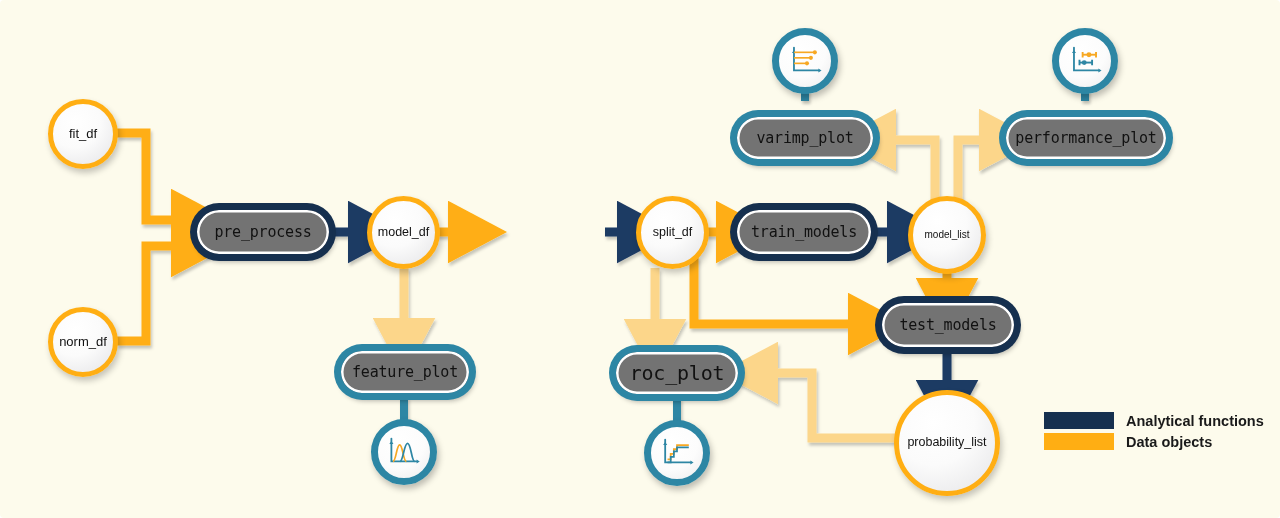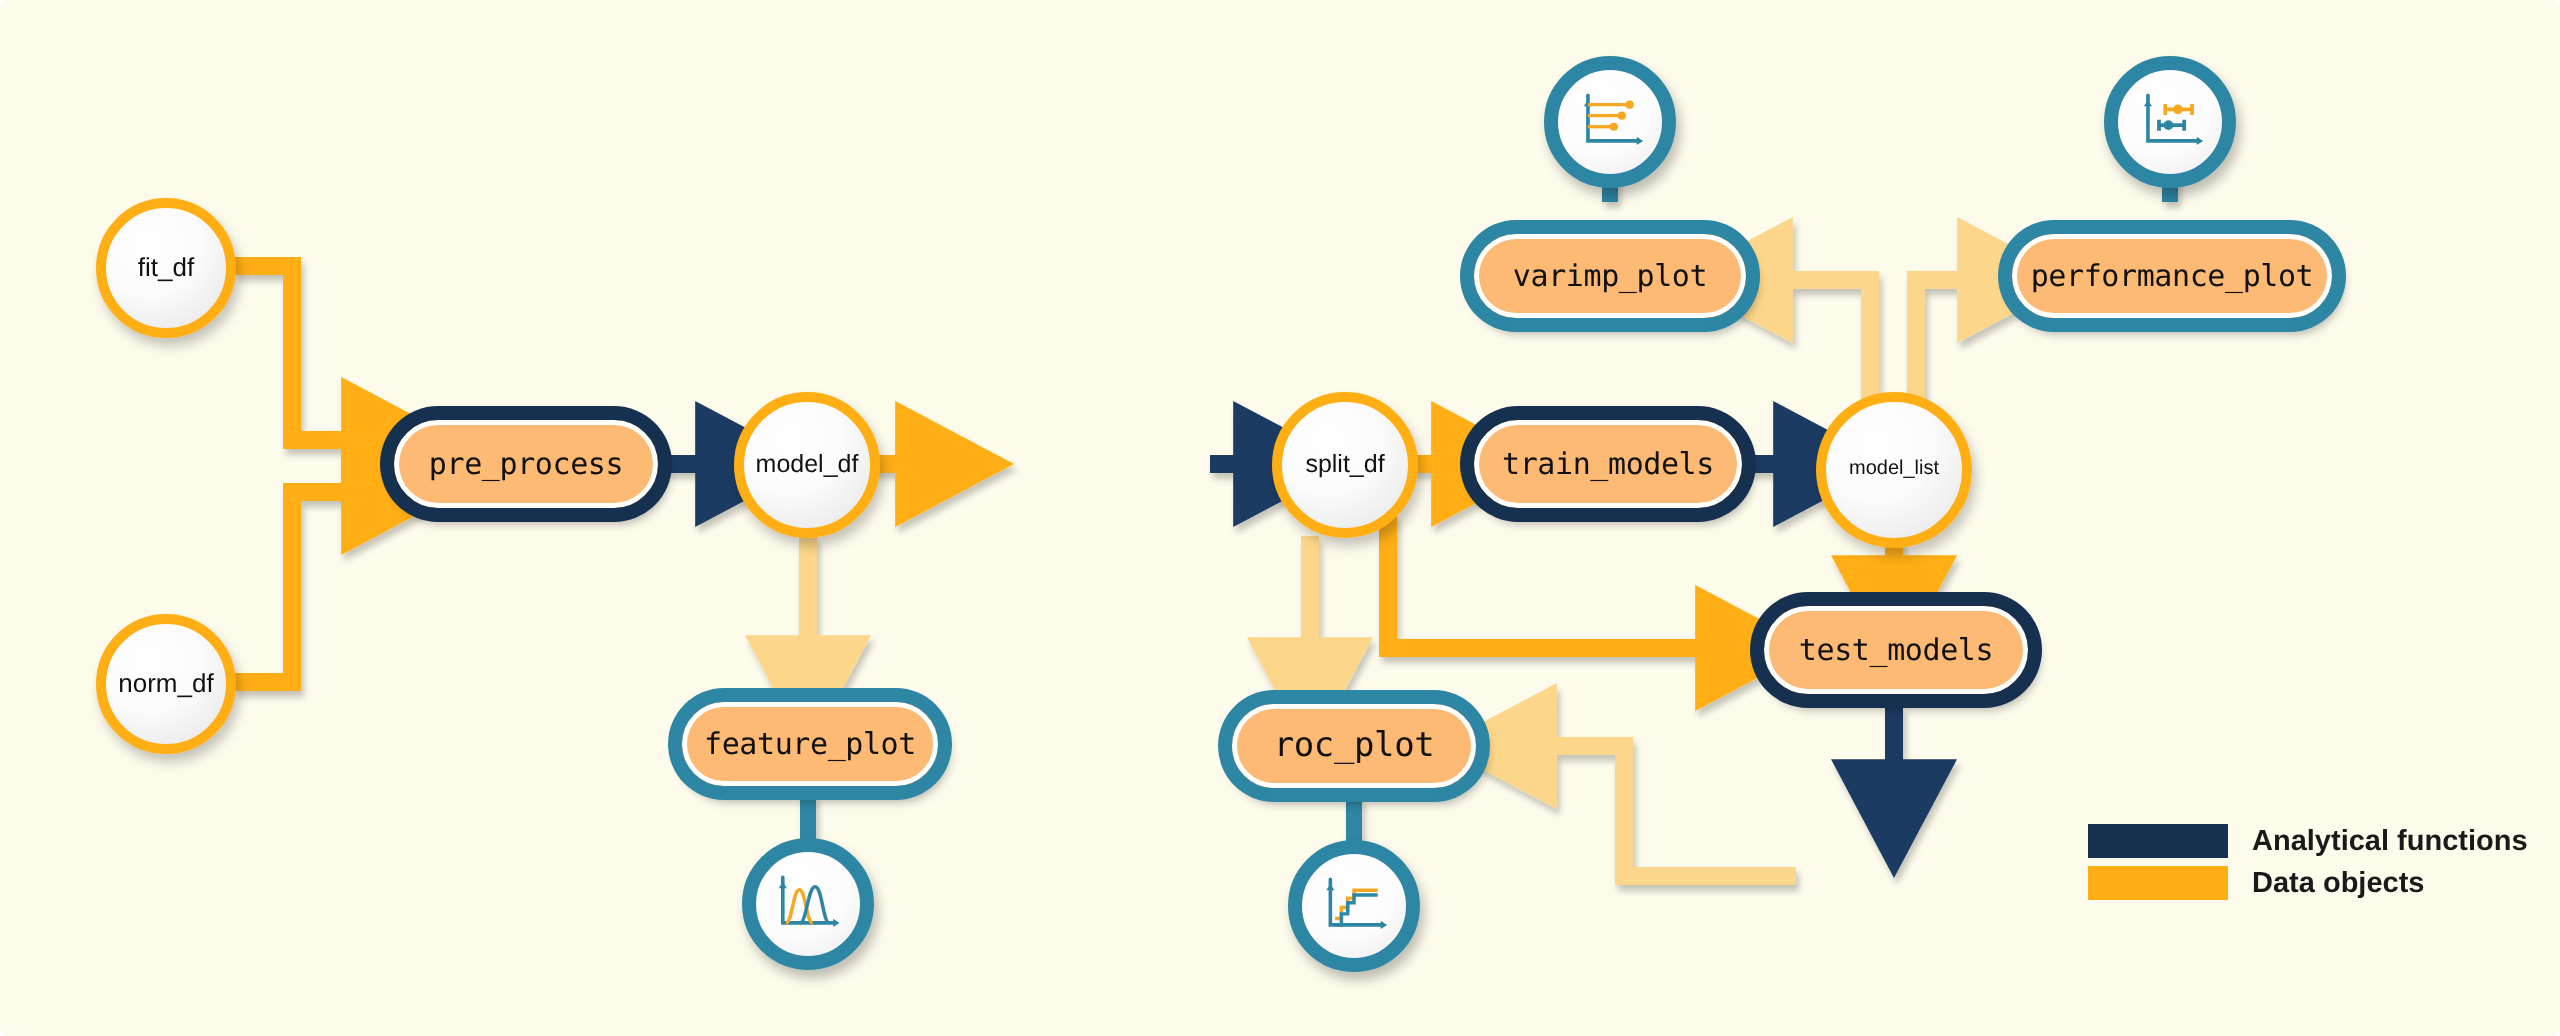--- a/index.html
+++ b/index.html
@@ -2,21 +2,21 @@
 <html><head>
 <meta charset="utf-8">
 <style>
   html,body{margin:0;padding:0;background:#ffffff;}
   body{width:1280px;height:518px;overflow:hidden;font-family:"Liberation Sans",sans-serif;}
   #canvas{position:relative;width:1280px;height:518px;background:#FDFBEC;border-radius:4px;overflow:hidden;}
   svg#wires{position:absolute;left:0;top:0;width:1280px;height:518px;}
 
   
   .cap{position:absolute;display:flex;align-items:center;justify-content:center;
-       box-sizing:border-box;background:#fdba74;border-radius:999px;
+       box-sizing:border-box;background:#737373;border-radius:999px;
        font-family:"DejaVu Sans Mono","Liberation Mono",monospace;
        color:#111;letter-spacing:-0.2px;white-space:nowrap;}
   .cap.fn{border:4px solid #16304f;box-shadow:0 0 0 2.5px #ffffff inset,0 0 0 3px #16304f,
           2px 4px 5px rgba(0,0,0,.28);}
   .cap.plot{border:4px solid #2d86a4;box-shadow:0 0 0 2.5px #ffffff inset,0 0 0 3px #2d86a4,
           2px 4px 5px rgba(0,0,0,.28);}
 
   
   .dnode{position:absolute;border-radius:50%;box-sizing:border-box;
          border:5px solid #FFAE13;
@@ -112,39 +112,42 @@
   </div>
 
   <div class="dnode" style="left:636px;top:196px;width:73px;height:73px;font-size:12.5px;">
     <span>split_df</span>
   </div>
 
   <div class="dnode" style="left:908px;top:196px;width:78px;height:78px;font-size:10px;">
     <span>model_list</span>
   </div>
 
+  <div class="dnode" style="left:894px;top:390px;width:106px;height:106px;font-size:12.5px;">
+    <span>probability_list</span>
+  </div>
 
   <div class="cap fn" style="left:193px;top:206px;width:140px;height:52px;font-size:15px;">
     <span>pre_process</span>
   </div>
 
 
   <div class="cap fn" style="left:733px;top:206px;width:142px;height:52px;font-size:15px;">
     <span>train_models</span>
   </div>
 
   <div class="cap fn" style="left:878px;top:299px;width:140px;height:52px;font-size:15px;">
     <span>test_models</span>
   </div>
 
   <div class="cap plot" style="left:337px;top:347px;width:136px;height:50px;font-size:15px;">
     <span>feature_plot</span>
   </div>
 
-  <div class="cap plot" style="left:612px;top:348px;width:130px;height:50px;font-size:17px;">
+  <div class="cap plot" style="left:612px;top:348px;width:130px;height:50px;font-size:20px;">
     <span>roc_plot</span>
   </div>
 
   <div class="cap plot" style="left:733px;top:113px;width:144px;height:50px;font-size:15px;">
     <span>varimp_plot</span>
   </div>
 
   <div class="cap plot" style="left:1002px;top:113px;width:168px;height:50px;font-size:15px;">
     <span>performance_plot</span>
   </div>

